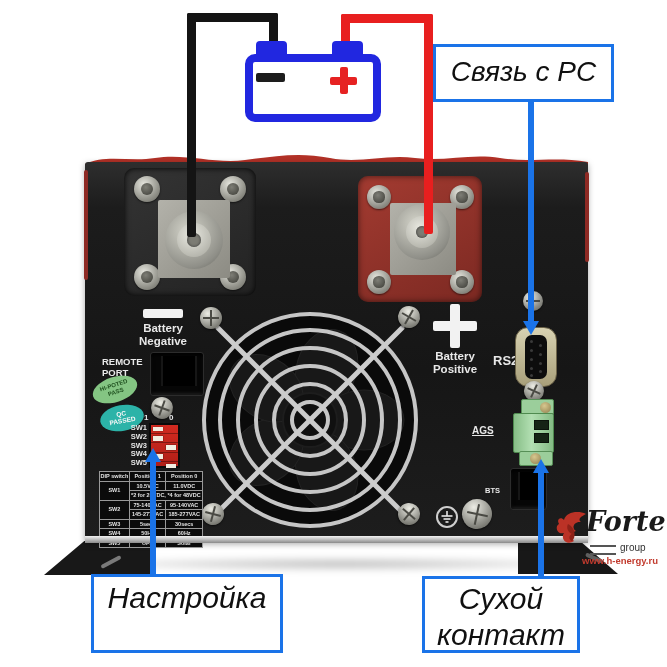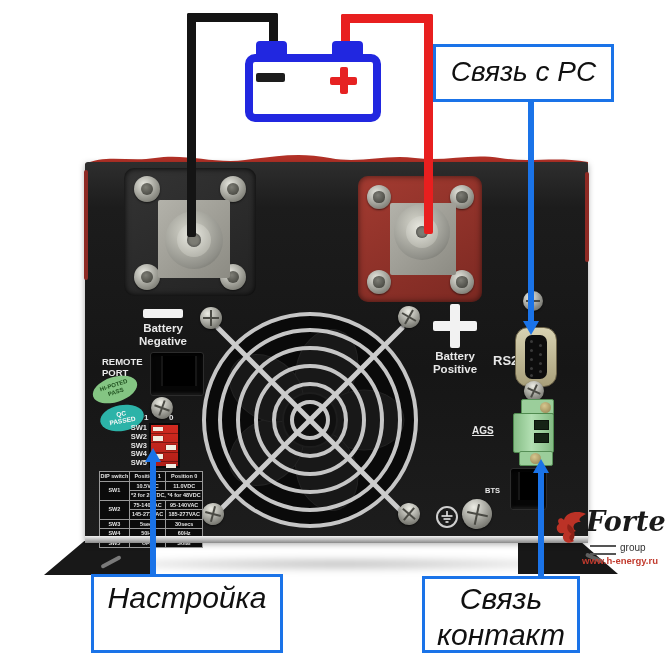--- a/index.html
+++ b/index.html
@@ -387,21 +387,21 @@
   <div class="ahead-up" style="left:533px;top:459px;"></div>
   <div class="bline" style="left:538px;top:472px;height:105px;"></div>
 
   <div id="pc-box" class="callout">
     <span>Связь с PC</span>
   </div>
   <div id="modes-box" class="callout">
     <div>Настройка</div>
   </div>
   <div id="dry-box" class="callout">
-    <div>Связь</div>
+    <div>Сухой</div>
     <div>контакт</div>
   </div>
 
   <div id="logo">
     <svg width="34" height="42" viewBox="0 0 34 42" style="position:absolute;left:-2px;top:4px;">
       <path d="M30,4 C22,0 10,2 8,10 C5,6 0,9 3,14 C-2,17 2,25 8,23 C4,29 11,36 18,31 C14,27 15,22 20,21 C15,18 18,11 25,12 C21,9 26,6 30,4 Z" fill="#bb3226"></path>
       <path d="M12,14 C10,18 12,22 16,24 C12,26 13,30 16,31 C20,28 20,18 12,14 Z" fill="#8e2218"></path>
     </svg>
     <div id="logo-forte">Forte</div>
     <div id="logo-lines"></div>

